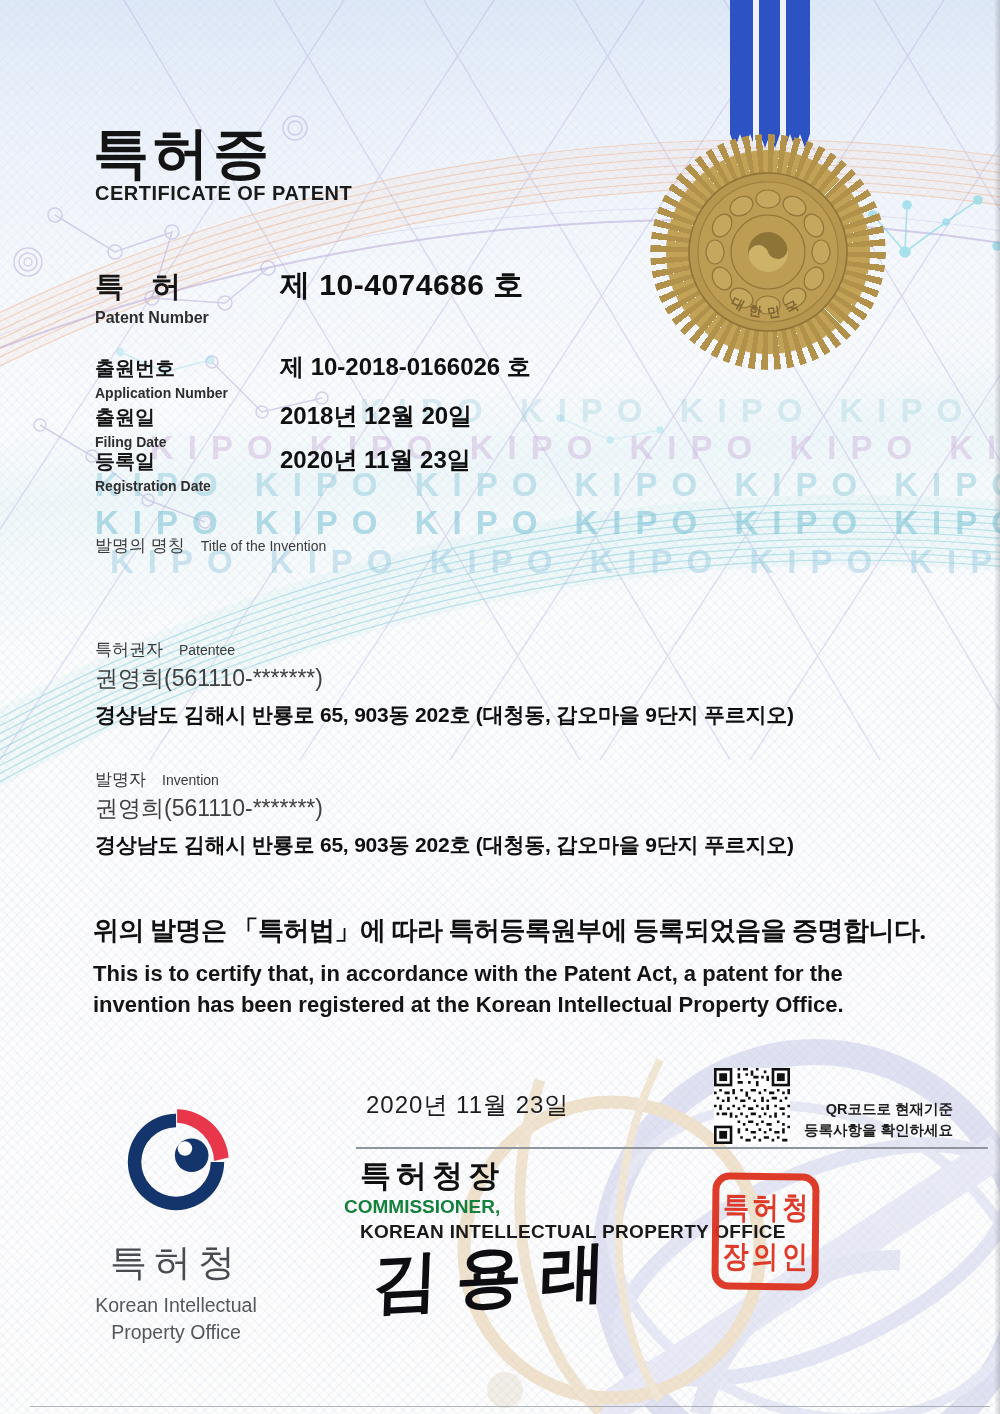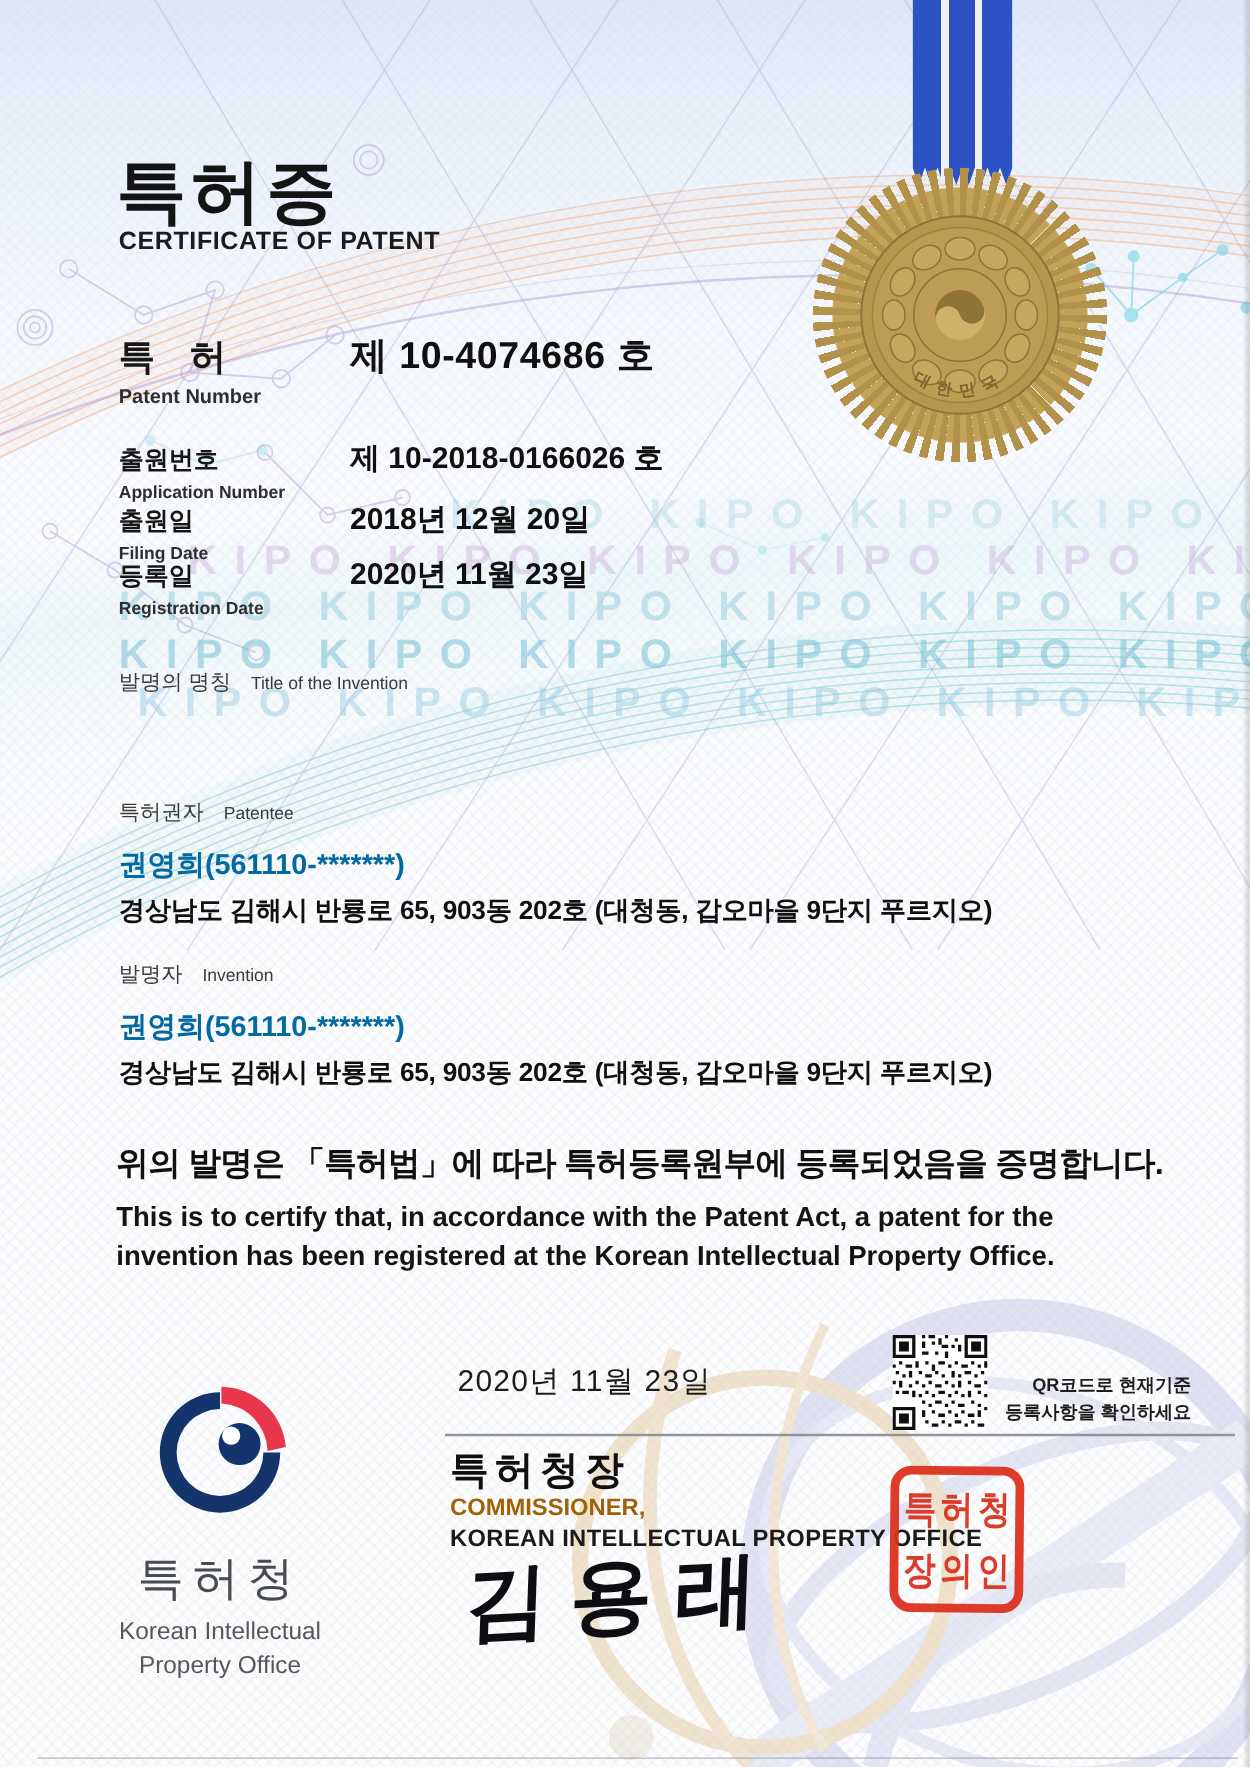--- a/index.html
+++ b/index.html
@@ -57,32 +57,32 @@
   .row-app{left:95px;top:358px;} .row-filing{left:95px;top:407px;} .row-reg{left:95px;top:451px;}
   .row-app .lko,.row-filing .lko,.row-reg .lko{font-size:20px;}
   .row-app .len,.row-filing .len,.row-reg .len{font-size:14px;margin-top:8px;}
   .val-app{left:280px;top:355px;font-size:24px;} .val-filing{left:280px;top:404px;font-size:24px;}
   .val-reg{left:280px;top:448px;font-size:24px;}
   .sec-label{font-size:17px;font-weight:500;color:#3a3a3a;line-height:1;}
   .sec-label .en{font-size:14px;color:#3a3a3a;margin-left:16px;font-weight:500;}
   .sec-invention{left:95px;top:537px;}
   .inv-val{margin-top:9px;font-size:25px;font-weight:800;color:#101010;}
   .sec-party{left:95px;top:641px;} .sec-party2{left:95px;top:771px;}
-  .party-name{margin-top:18px;font-size:23px;font-weight:700;color:#0369a1;}
+  .party-name{margin-top:5px;font-size:23px;font-weight:400;color:#404040;}
   .party-addr{margin-top:7px;font-size:21px;font-weight:800;color:#101010;letter-spacing:-.2px;}
-  .stmt-ko{left:93px;top:913px;font-size:26px;font-weight:800;color:#101010;letter-spacing:-.5px;white-space:nowrap;}
+  .stmt-ko{left:93px;top:913px;font-size:26px;font-weight:800;color:#101010;letter-spacing:-.5px;white-space:nowrap;font-family:Liberation Serif, serif;}
   .stmt-en{left:93px;top:958px;font-size:22px;font-weight:800;color:#141414;line-height:1.43;}
   
   .issue-date{left:366px;top:1089px;font-size:24px;font-weight:500;color:#1c1c1c;letter-spacing:1px;}
   .qr{left:714px;top:1068px;width:76px;height:76px;}
   .qr-caption{left:795px;top:1099px;width:158px;text-align:right;font-size:14.5px;
               font-weight:800;color:#1d1d1d;line-height:1.45;}
   .divider{left:356px;top:1147px;width:632px;height:2px;background:#8f969d;}
   .comm-ko{left:360px;top:1155px;font-size:31px;font-weight:800;letter-spacing:5px;color:#101010;font-family:Liberation Mono, monospace;}
-  .comm-en1{left:360px;top:1196px;font-size:19px;font-weight:800;color:#a16207;}
+  .comm-en1{left:344px;top:1196px;font-size:19px;font-weight:800;color:#15803d;}
   .comm-en2{left:360px;top:1221px;font-size:19px;font-weight:800;color:#1a1a1a;letter-spacing:.3px;}
   .signature{left:372px;top:1232px;font-size:66px;font-weight:700;color:#0d0d12;
              letter-spacing:18px;transform:rotate(-3deg) skewX(-5deg);z-index:5;}
   .seal{left:712px;top:1173px;width:107px;height:117px;border:7px solid #dd321f;border-radius:17px;
         box-sizing:border-box;display:grid;grid-template-columns:repeat(3,1fr);
         align-items:center;justify-items:center;padding:3px 2px;transform:rotate(.6deg);
         opacity:.95;z-index:5;}
   .seal span{font-size:26px;font-weight:800;color:#dd321f;transform:scaleY(1.18);line-height:1;}
   .logo{left:120px;top:1106px;width:112px;height:112px;}
   .logo-ko{left:78px;top:1238px;width:196px;text-align:center;font-size:37px;font-weight:400;

